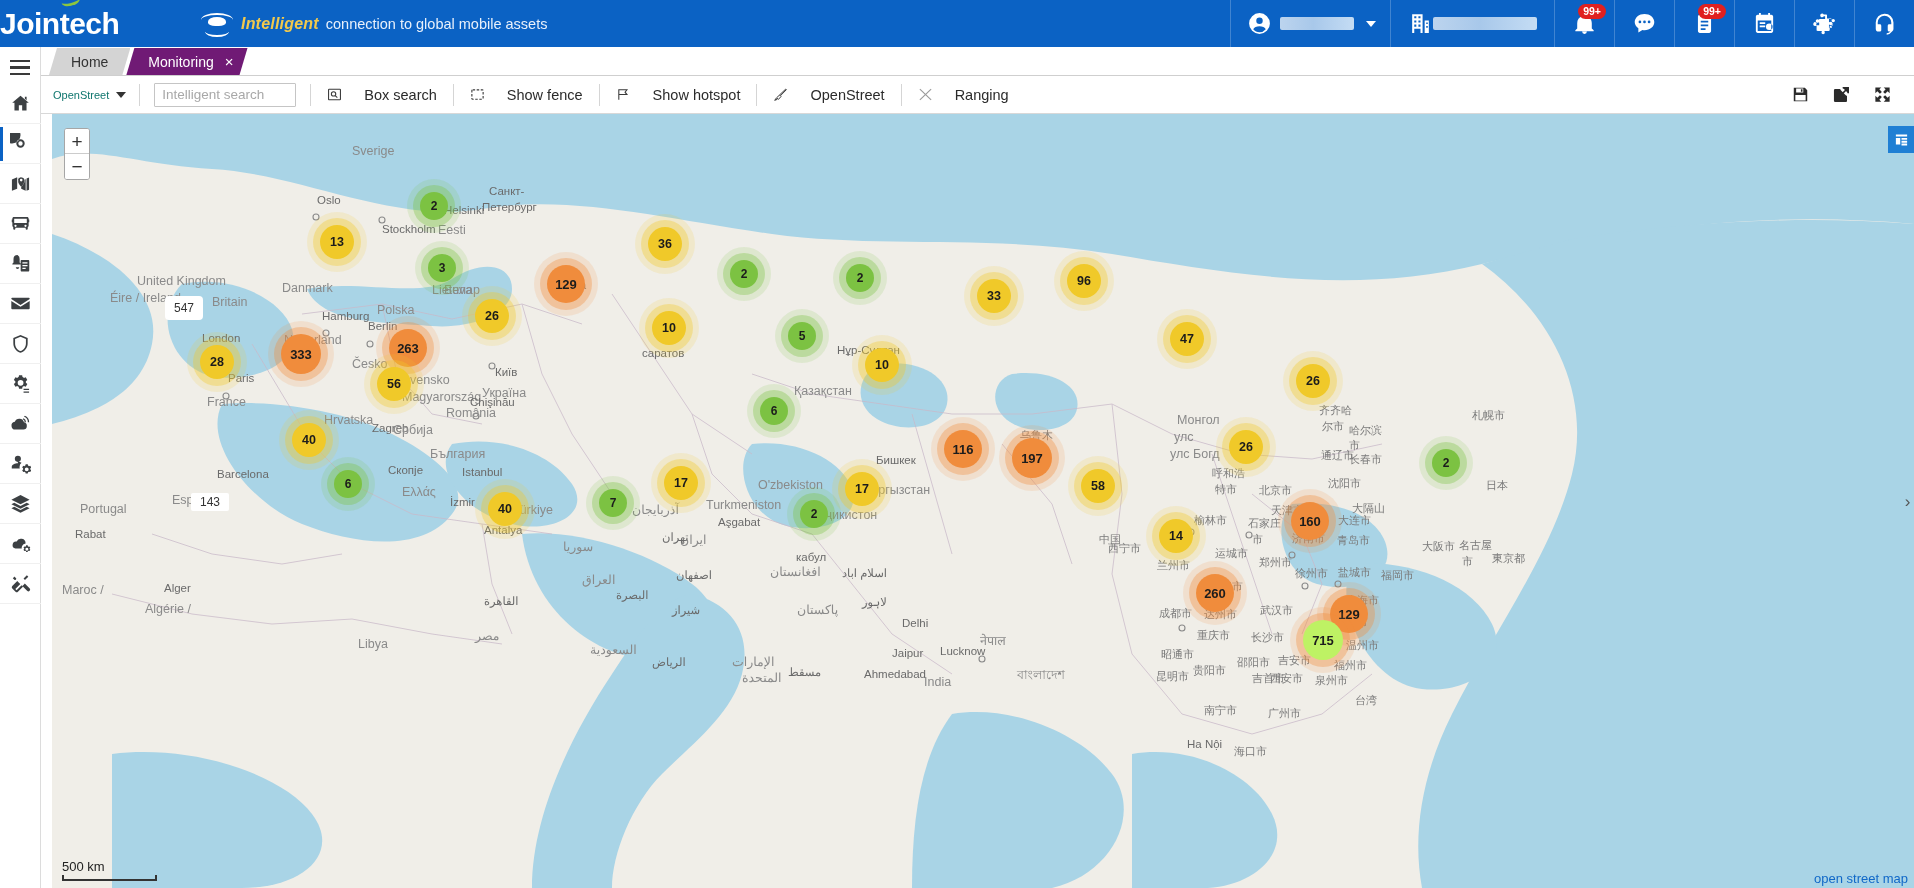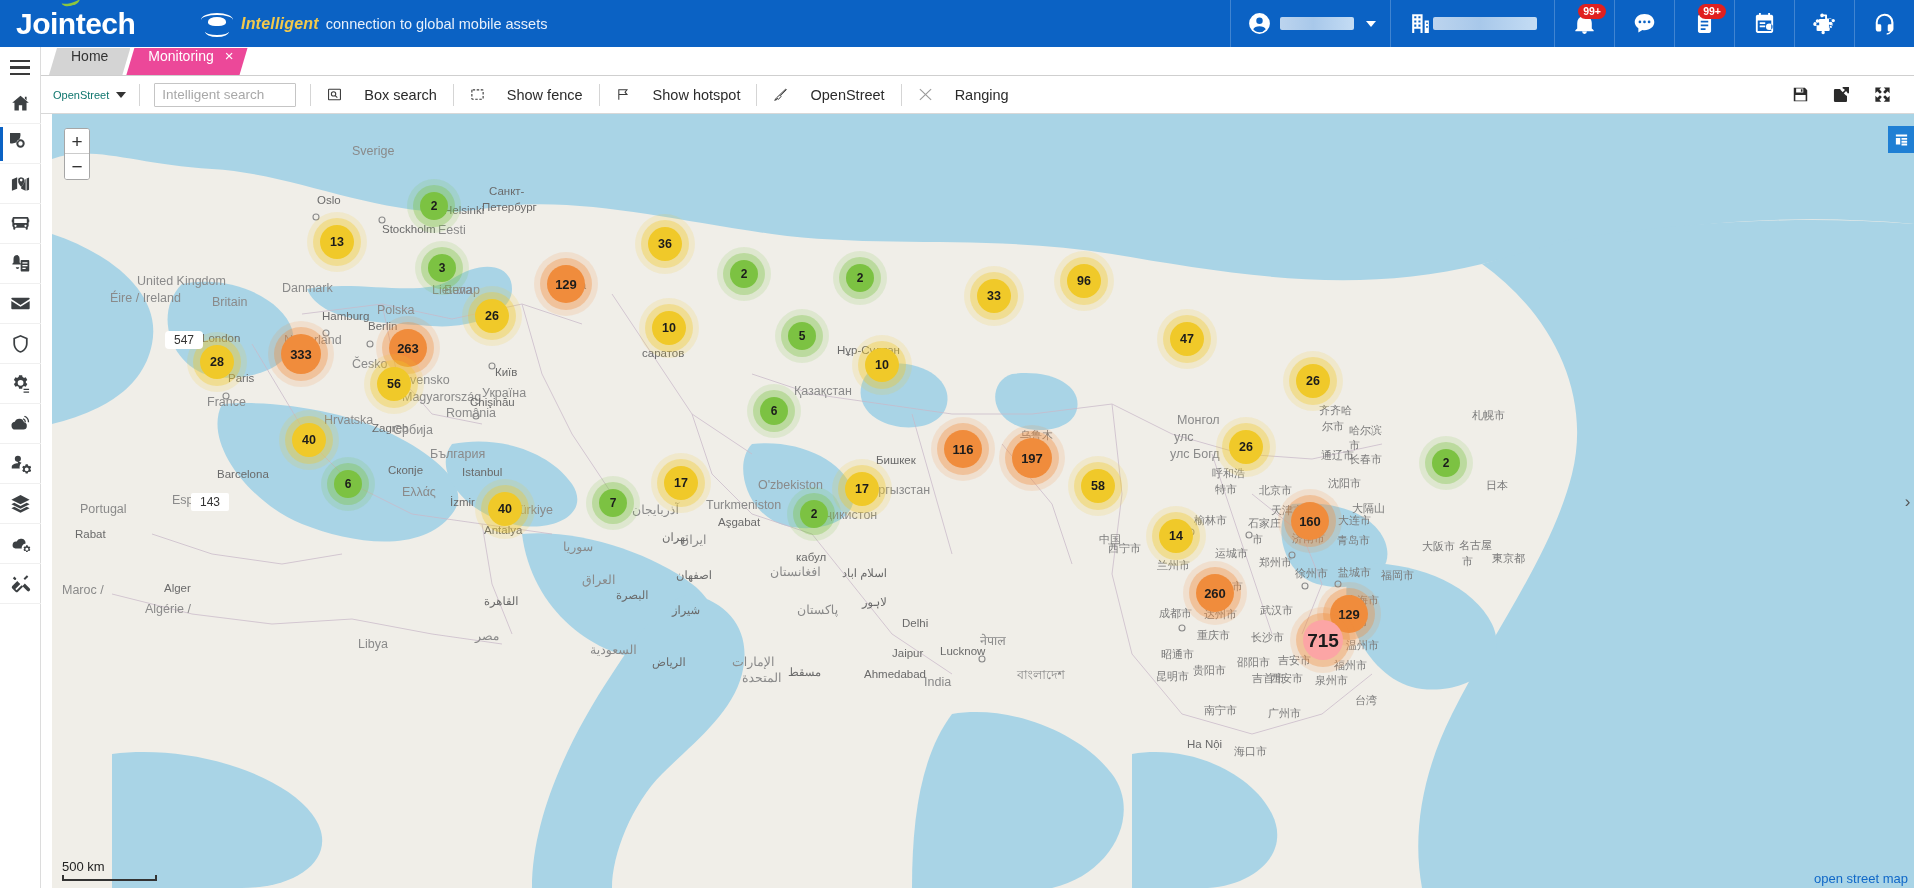--- a/index.html
+++ b/index.html
@@ -11,21 +11,21 @@
   }
   body { position: relative; }
 
   
   .header {
     position: absolute; top: 0; left: 0;
     width: 1914px; height: 47px;
     background: #0b62c4;
     display: flex; align-items: center;
   }
-  .logo-wrap { display: flex; align-items: center; padding-left: 16px; width: 178px; text-align: center; }
+  .logo-wrap { display: flex; align-items: center; width: 178px; text-align: center; }
   .logo-text {
     color: #ffffff; font-size: 30px; font-weight: bold;
     letter-spacing: -0.5px; position: relative; line-height: 1;
   }
   .logo-swoosh {
     position: absolute; top: -5px; left: 61px;
     width: 19px; height: 11px;
     border-bottom: 3.5px solid #8cc63f;
     border-radius: 0 0 60% 60%;
     transform: rotate(-14deg);
@@ -112,27 +112,27 @@
   .side-item svg { width: 21px; height: 21px; fill: #3c4043; display: block; }
 
   
   .tabbar {
     position: absolute; top: 47px; left: 41px;
     width: 1873px; height: 29px;
     background: #ffffff; border-bottom: 1px solid #cfcfcf;
     display: flex; align-items: flex-end; padding-left: 8px;
   }
   .tab {
-    height: 27px; display: flex; align-items: flex-start;
+    height: 27px; display: flex; align-items: center;
     padding: 0 22px; font-size: 14px; cursor: pointer;
     position: relative; margin-right: -4px;
     clip-path: polygon(8px 0, 100% 0, calc(100% - 8px) 100%, 0 100%);
   }
   .tab.inactive { background: #d4d4d4; color: #333; }
-  .tab.active { background: #ec4899; color: #ffffff; padding-right: 14px; }
+  .tab.active { background: #701a75; color: #ffffff; padding-right: 14px; }
   .tab-close {
     margin-left: 11px; font-size: 15px; line-height: 1;
     color: #ffffff; cursor: pointer; font-weight: normal;
   }
 
   
   .maptoolbar {
     position: absolute; top: 76px; left: 41px;
     width: 1873px; height: 38px;
     background: #ffffff; border-bottom: 1px solid #d8d8d8;
@@ -742,17 +742,17 @@
       <div class="marker" style="left: 629px; top: 369px; width: 34px; height: 34px; background: rgb(240, 201, 41); font-size: 12.5px; box-shadow: rgba(240, 201, 41, 0.35) 0px 0px 0px 7px, rgba(240, 201, 41, 0.15) 0px 0px 0px 13px;">17</div>
       <div class="marker" style="left: 810px; top: 375px; width: 34px; height: 34px; background: rgb(240, 201, 41); font-size: 12.5px; box-shadow: rgba(240, 201, 41, 0.35) 0px 0px 0px 7px, rgba(240, 201, 41, 0.15) 0px 0px 0px 13px;">17</div>
       <div class="marker" style="left: 1046px; top: 372px; width: 34px; height: 34px; background: rgb(240, 201, 41); font-size: 12.5px; box-shadow: rgba(240, 201, 41, 0.35) 0px 0px 0px 7px, rgba(240, 201, 41, 0.15) 0px 0px 0px 13px;">58</div>
       <div class="marker" style="left: 453px; top: 395px; width: 34px; height: 34px; background: rgb(240, 201, 41); font-size: 12.5px; box-shadow: rgba(240, 201, 41, 0.35) 0px 0px 0px 7px, rgba(240, 201, 41, 0.15) 0px 0px 0px 13px;">40</div>
       <div class="marker" style="left: 561px; top: 389px; width: 28px; height: 28px; background: rgb(124, 194, 66); font-size: 12px; box-shadow: rgba(124, 194, 66, 0.35) 0px 0px 0px 7px, rgba(124, 194, 66, 0.15) 0px 0px 0px 13px;">7</div>
       <div class="marker" style="left: 762px; top: 400px; width: 28px; height: 28px; background: rgb(124, 194, 66); font-size: 12px; box-shadow: rgba(124, 194, 66, 0.35) 0px 0px 0px 7px, rgba(124, 194, 66, 0.15) 0px 0px 0px 13px;">2</div>
       <div class="marker" style="left: 1258px; top: 407px; width: 38px; height: 38px; background: rgb(240, 140, 60); font-size: 13px; box-shadow: rgba(240, 140, 60, 0.35) 0px 0px 0px 7px, rgba(240, 140, 60, 0.15) 0px 0px 0px 13px;">160</div>
       <div class="marker" style="left: 1124px; top: 422px; width: 34px; height: 34px; background: rgb(240, 201, 41); font-size: 12.5px; box-shadow: rgba(240, 201, 41, 0.35) 0px 0px 0px 7px, rgba(240, 201, 41, 0.15) 0px 0px 0px 13px;">14</div>
       <div class="marker" style="left: 1163px; top: 479px; width: 38px; height: 38px; background: rgb(240, 140, 60); font-size: 13px; box-shadow: rgba(240, 140, 60, 0.35) 0px 0px 0px 7px, rgba(240, 140, 60, 0.15) 0px 0px 0px 13px;">260</div>
       <div class="marker" style="left: 1297px; top: 500px; width: 38px; height: 38px; background: rgb(240, 140, 60); font-size: 13px; box-shadow: rgba(240, 140, 60, 0.35) 0px 0px 0px 7px, rgba(240, 140, 60, 0.15) 0px 0px 0px 13px;">129</div>
-      <div class="marker" style="left: 1271px; top: 526px; width: 40px; height: 40px; background: #fca5a5; font-size: 19px; box-shadow: rgba(240, 140, 60, 0.35) 0px 0px 0px 7px, rgba(240, 140, 60, 0.15) 0px 0px 0px 13px;">715</div>
-      <div class="marker" style="left: 132px; top: 194px; width: 38px; height: 18px; background: rgb(255, 255, 255); border-radius: 4px; font-size: 12px; font-weight: normal; color: rgb(51, 51, 51); margin-top: 32px;">547</div>
+      <div class="marker" style="left: 1271px; top: 526px; width: 40px; height: 40px; background: #bef264; font-size: 13px; box-shadow: rgba(240, 140, 60, 0.35) 0px 0px 0px 7px, rgba(240, 140, 60, 0.15) 0px 0px 0px 13px;">715</div>
+      <div class="marker" style="left: 132px; top: 194px; width: 38px; height: 24px; background: rgb(255, 255, 255); border-radius: 4px; font-size: 12px; font-weight: normal; color: rgb(51, 51, 51);">547</div>
       <div class="marker" style="left: 158px; top: 388px; width: 38px; height: 18px; background: rgb(255, 255, 255); border-radius: 2px; font-size: 12px; font-weight: normal; color: rgb(51, 51, 51);">143</div>
     </div>
 </div>
 
 </body></html>

